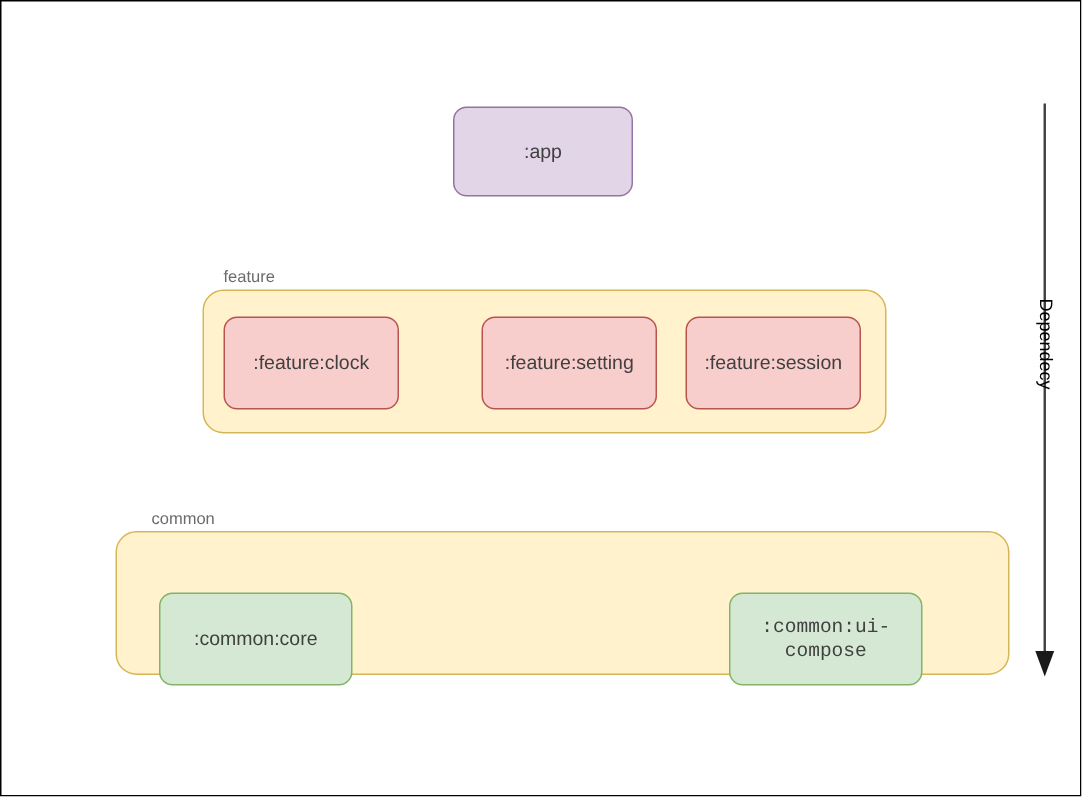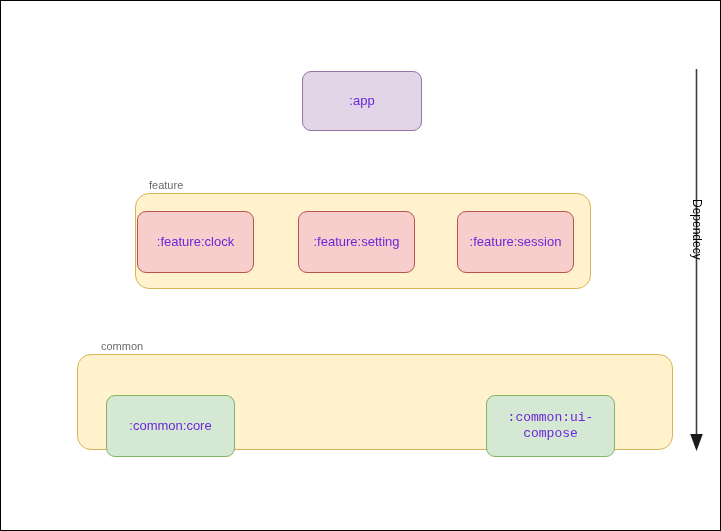--- a/index.html
+++ b/index.html
@@ -24,21 +24,21 @@
   
   .node {
     position: absolute;
     box-sizing: border-box;
     border-radius: 9px;
     display: flex;
     align-items: center;
     justify-content: center;
     text-align: center;
     font-size: 13px;
-    color: #6d28d9;
+    color: #404040;
     line-height: 1.2;
     border-width: 1px;
     border-style: solid;
   }
 
   .node-app {
     left: 301px;
     top: 70px;
     width: 120px;
     height: 60px;
@@ -46,22 +46,22 @@
     border-color: #9673a6;
   }
 
   .node-feature {
     background: #f8cecc;
     border-color: #b85450;
     width: 117px;
     height: 62px;
     top: 210px;
   }
-  .feature-clock   { left: 136px; }
-  .feature-setting { left: 297px; text-align: center; }
+  .feature-clock   { left: 148px; }
+  .feature-setting { left: 320px; text-align: center; }
   .feature-session { left: 456px; justify-content: center; }
 
   .node-common {
     background: #d5e8d4;
     border-color: #82b366;
     width: 129px;
     height: 62px;
     top: 370px;
     margin-top: 24px;
   }

